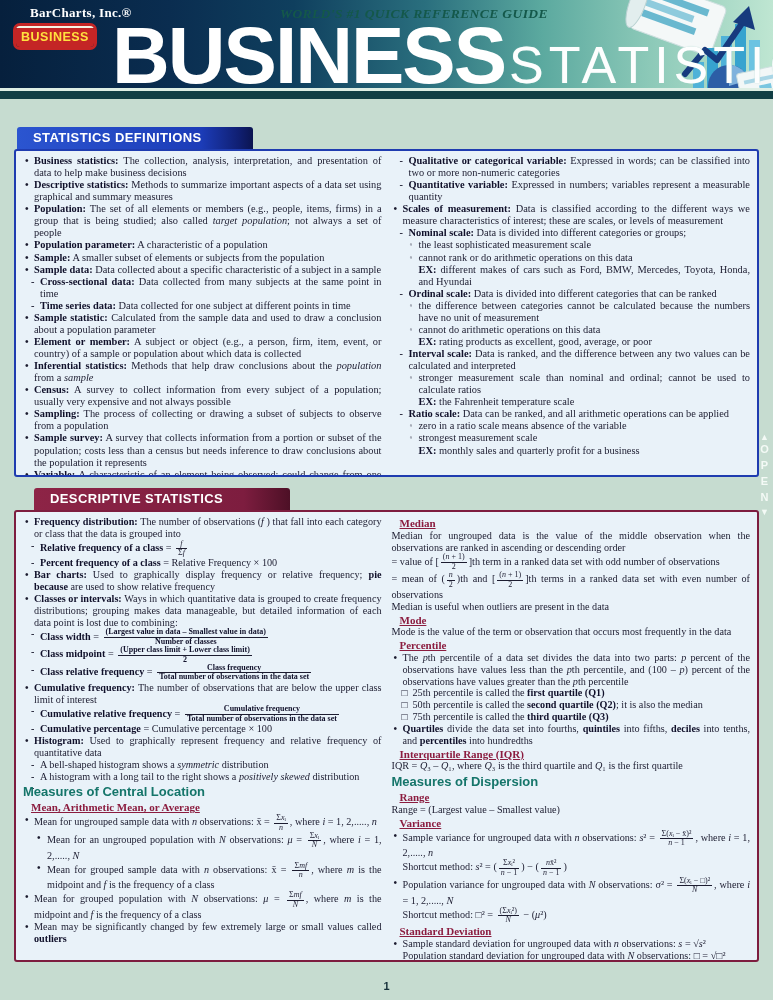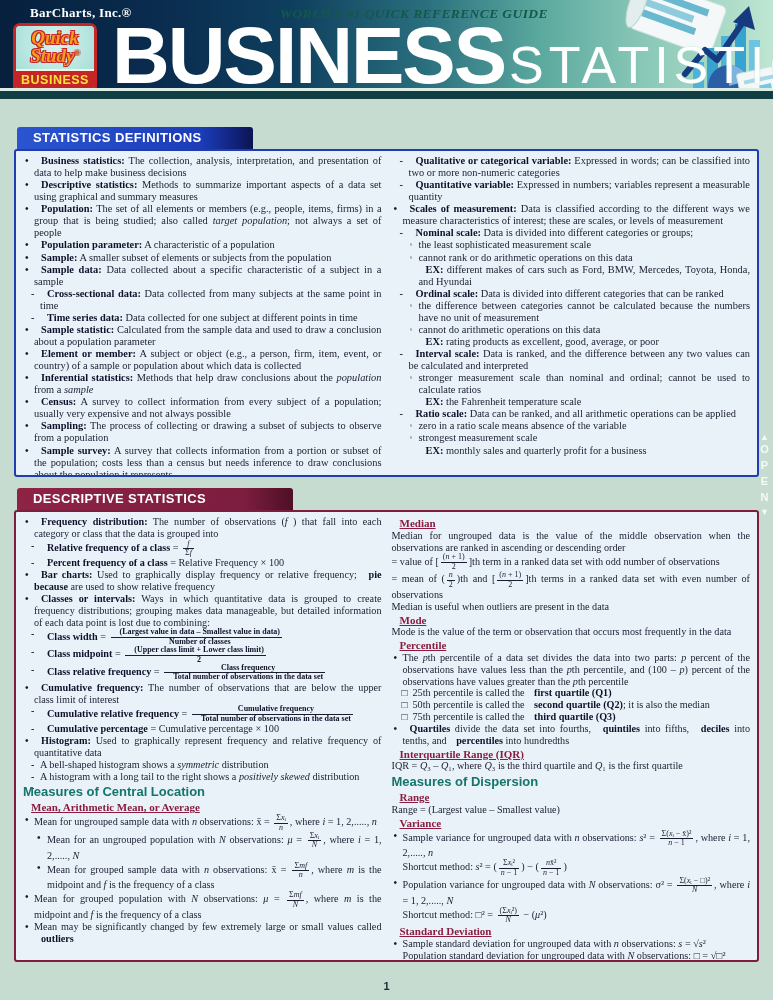--- a/index.html
+++ b/index.html
@@ -24,30 +24,30 @@
   .illus { position:absolute; right:0; top:0; z-index:1; }
   .band-light { width:773px; height:3px; background:#ddeee4; }
   .band-dark { width:773px; height:8px; background:#103e44; }
 
   
   .sec { position:absolute; left:14px; width:745px; }
   .sec1 { top:127px; }
   .sec2 { top:488px; }
   .tab { height:22px; line-height:22px; color:#fff; font-family:"Liberation Sans",sans-serif; font-weight:bold; font-size:13px; letter-spacing:.4px; padding-left:16px; border-top-left-radius:3px; border-top-right-radius:3px; position:relative; z-index:2; }
   .sec1 .tab { width:236px; margin-left:3px; }
-  .sec2 .tab { width:276px; margin-left:3px; }
+  .sec2 .tab { width:256px; margin-left:20px; }
   .box { border-width:2px; border-style:solid; background:#e9f2f9; border-radius:3px; display:flex; gap:10px; padding:4px 7px; overflow:hidden; }
   .sec1 .box { height:328px; }
   .sec2 .box { height:452px; }
   .col { flex:1 1 0; min-width:0; }
 
   
   .it { position:relative; text-align:justify; font-size:10.4px; line-height:1.16; color:#1c1c30; }
   .sec2 .it { font-size:10.2px;padding-left:8px; }
-  .it b { color:#10102a;margin-left:7px; }
+  .it b { color:#10102a; }
   .it .mk { position:absolute; top:0; font-weight:bold; }
   .it.b1 { padding-left:11px; } .it.b1 .mk { left:2px; }
   .it.b2 { padding-left:24px; } .it.b2 .mk { left:14px; }
   .it.d  { padding-left:17px; font-weight:normal; } .it.d .mk { left:8px; }
   .it.c  { padding-left:27px; } .it.c .mk { left:18px; font-weight:normal; font-size:8px; top:1px; }
   .it.ex { padding-left:27px; }
   .it.sq { padding-left:21px; } .it.sq .mk { left:10px; font-weight:normal; }
   .it.p  { padding-left:0; }
   .it.p2 { padding-left:11px; }
   .it.ht { font-family:"Liberation Sans",sans-serif; font-weight:bold; color:#15756a; font-size:13px; text-align:left; padding:2px 0 1px; }
@@ -67,24 +67,20 @@
 </style>
 </head>
 <body>
 
 <div>
 
   <header class="hdr">
     <div class="pub">BarCharts, Inc.®</div>
 
     <div class="logo">
-      <div class="logo-top">
-        <span class="logo-word">Quick</span>
-        <span class="logo-word"><span>Study</span><span class="logo-reg">®</span></span>
-      </div>
       <div class="logo-banner">BUSINESS</div>
     </div>
 
     <div class="tagline">WORLD'S #1 QUICK REFERENCE GUIDE</div>
 
     <div class="title-row">
       <span class="t-main">BUSINESS</span>
       <span class="t-sub">STATISTICS</span>
     </div>
 

